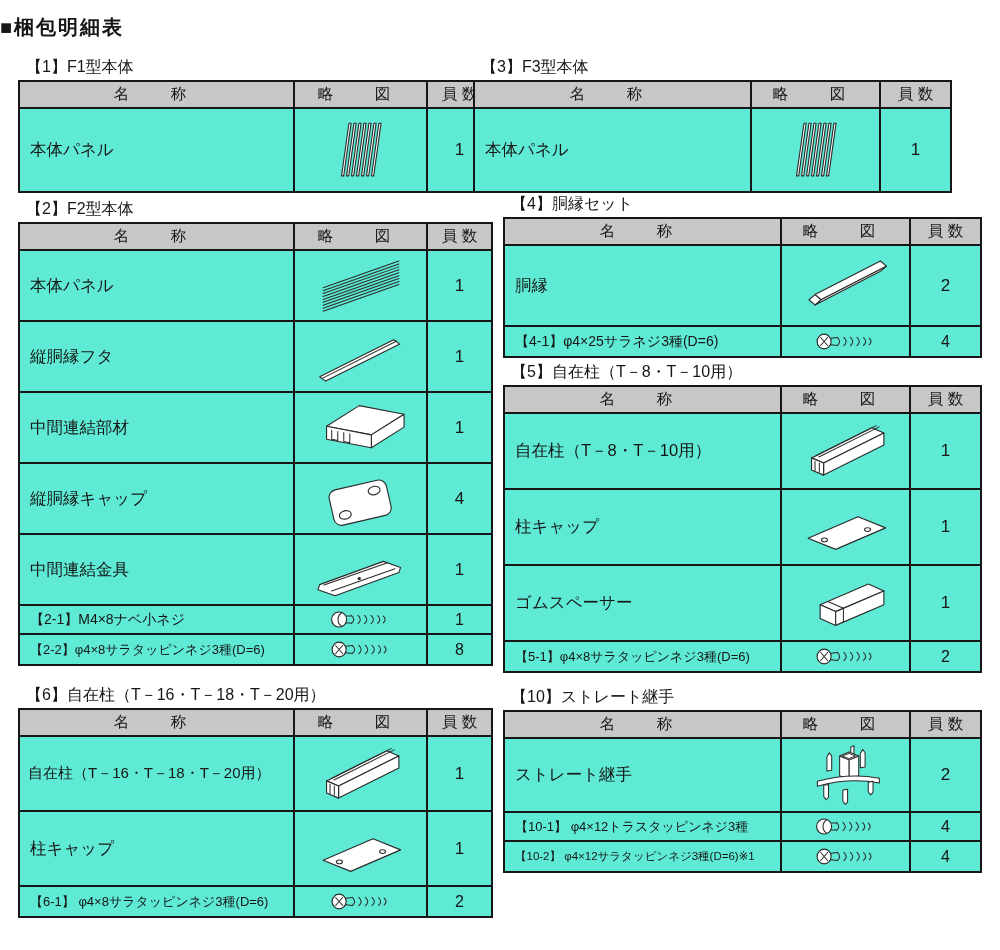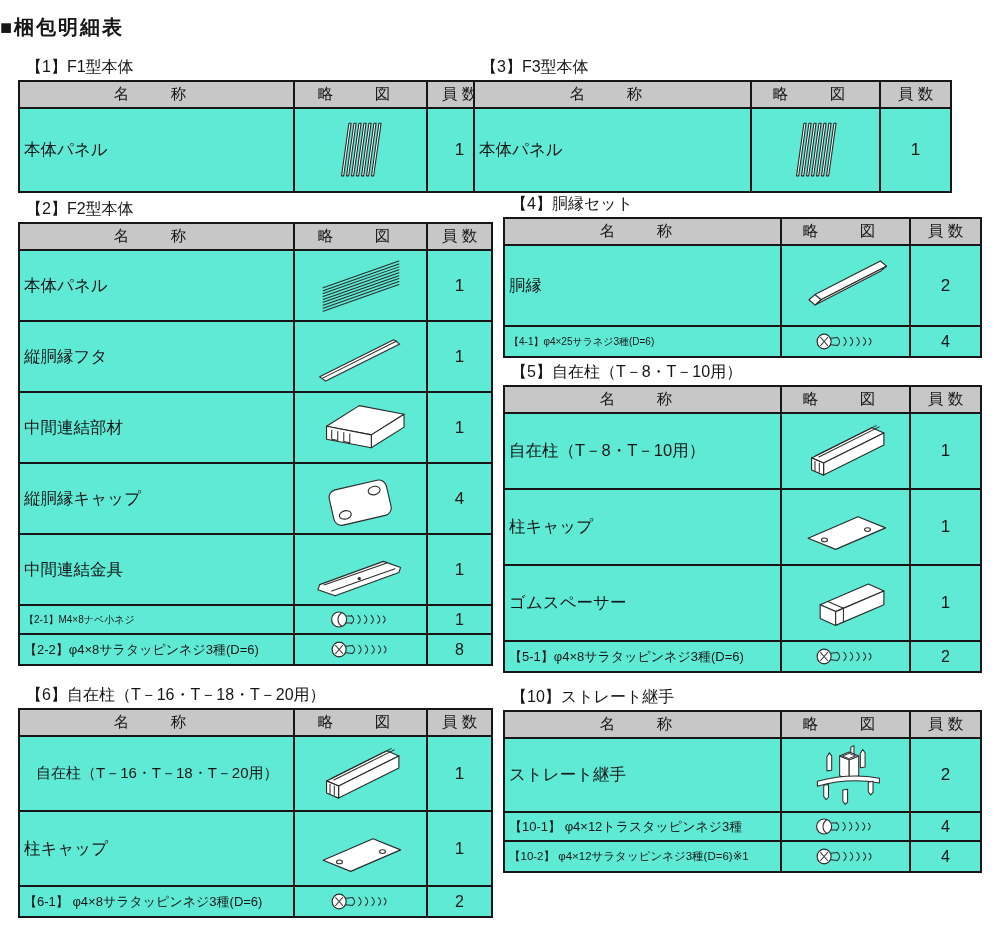--- a/index.html
+++ b/index.html
@@ -18,24 +18,24 @@
   .caption{font-size:16px;line-height:20px;margin:0 0 3px 8px;white-space:nowrap}
   .tbl{border:2px solid #161616;background:#5eead4}
   .trow{display:grid;grid-template-columns:275px 133px 1fr;border-bottom:2px solid #161616}
   .blk.rcol .trow{grid-template-columns:277px 129px 1fr}
   .trow:last-child{border-bottom:0}
   .cell{border-right:2px solid #161616;display:flex;align-items:center;overflow:hidden}
   .cell:last-child{border-right:0}
   .row-head{height:27px}
   .cell-head{background:#c7c7c7;justify-content:center;font-size:15.5px;white-space:nowrap}
   .ls-wide{letter-spacing:13px}
-  .cell-name{padding-left:4px;font-size:16.5px;white-space:nowrap}
-  .cell-name.nm-long{font-size:15px;padding-left:16px}
+  .cell-name{padding-left:10px;font-size:16.5px;white-space:nowrap}
+  .cell-name.nm-long{font-size:15px;padding-left:8px}
   .row-screw{height:29px}
-  .row-screw .cell-name{font-size:10px}
+  .row-screw .cell-name{font-size:14px}
   .row-screw .cell-name.s1{font-size:13px}
   .row-screw .cell-name.s2{font-size:11.5px}
   .cell-fig{justify-content:center}
   .cell-count{justify-content:center;font-size:17px}
   .row-screw .cell-count{font-size:16px}
   .t1 .row-item,.t3 .row-item{height:82px}
   .t2 .row-item{height:71px}
   .t4 .row-item{height:81px}
   .t5 .row-item{height:76px}
   .t6 .row-item{height:75px}

